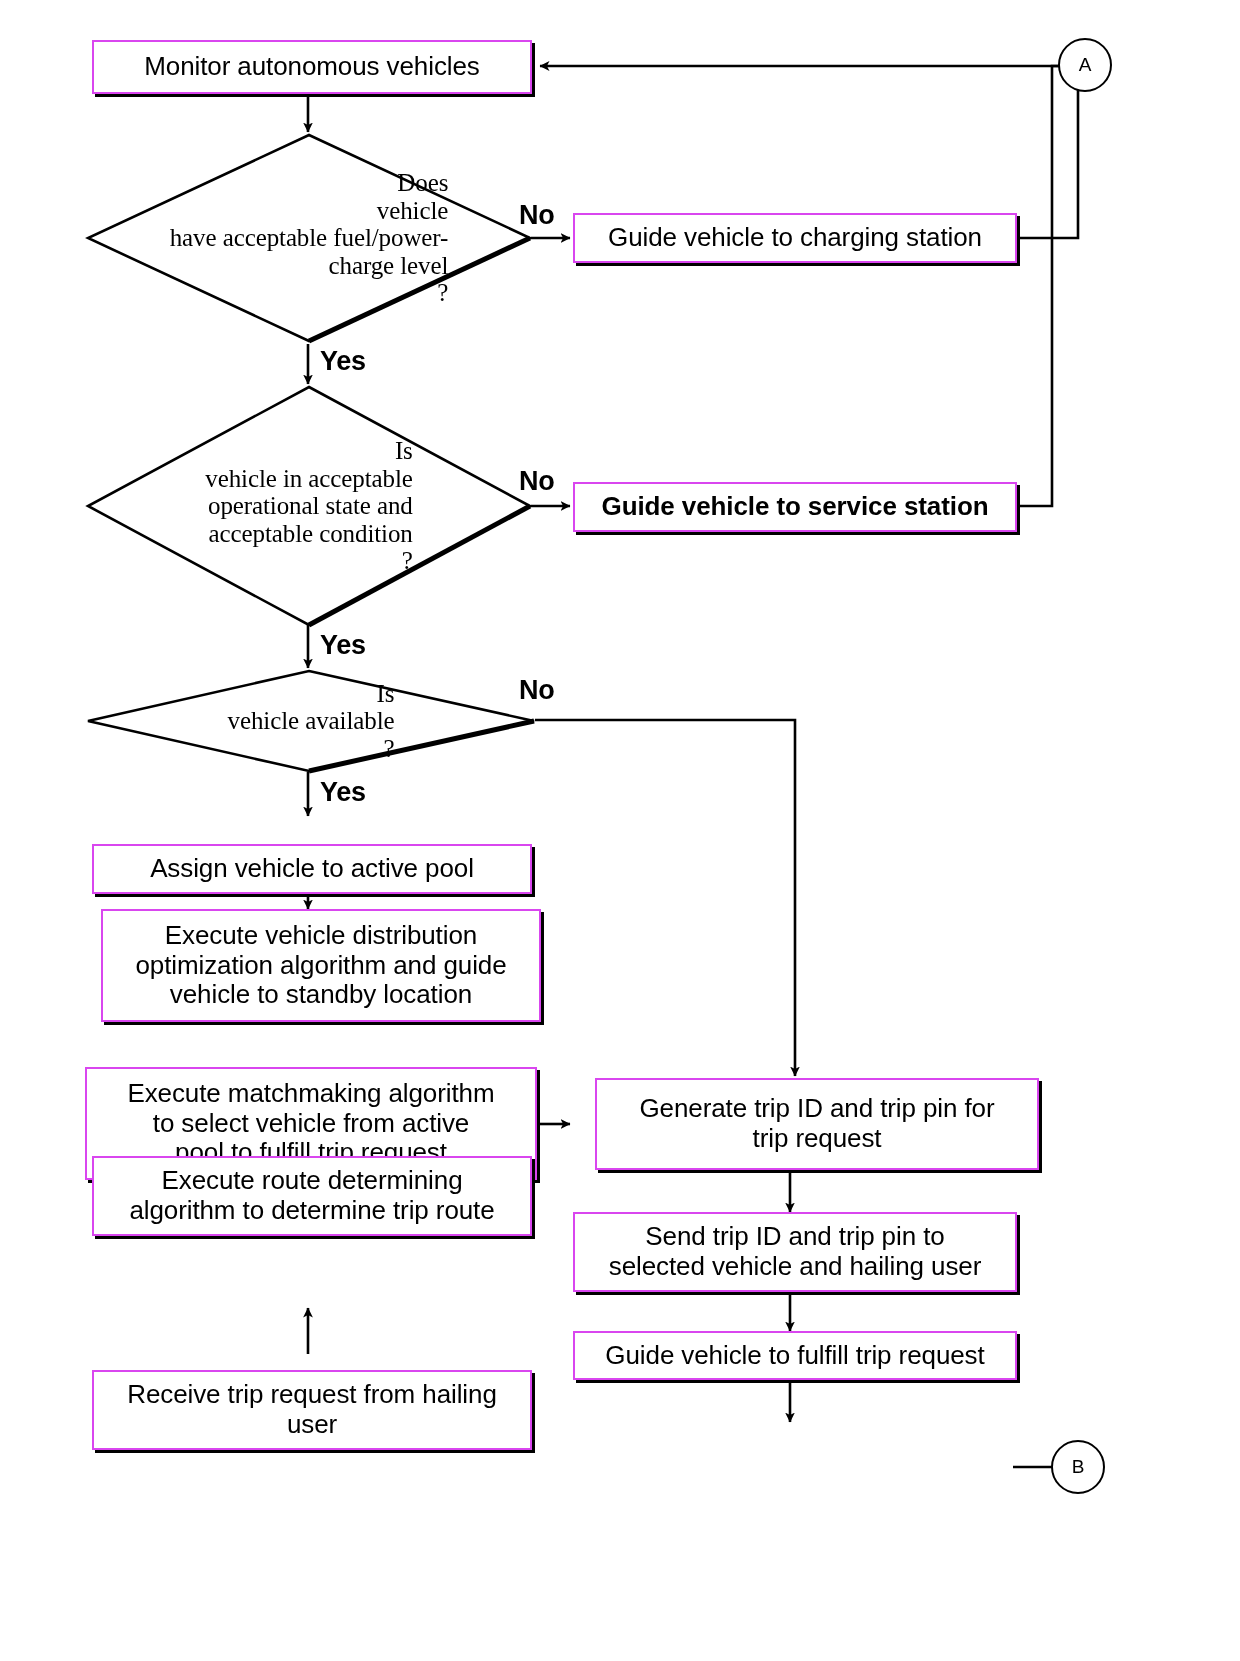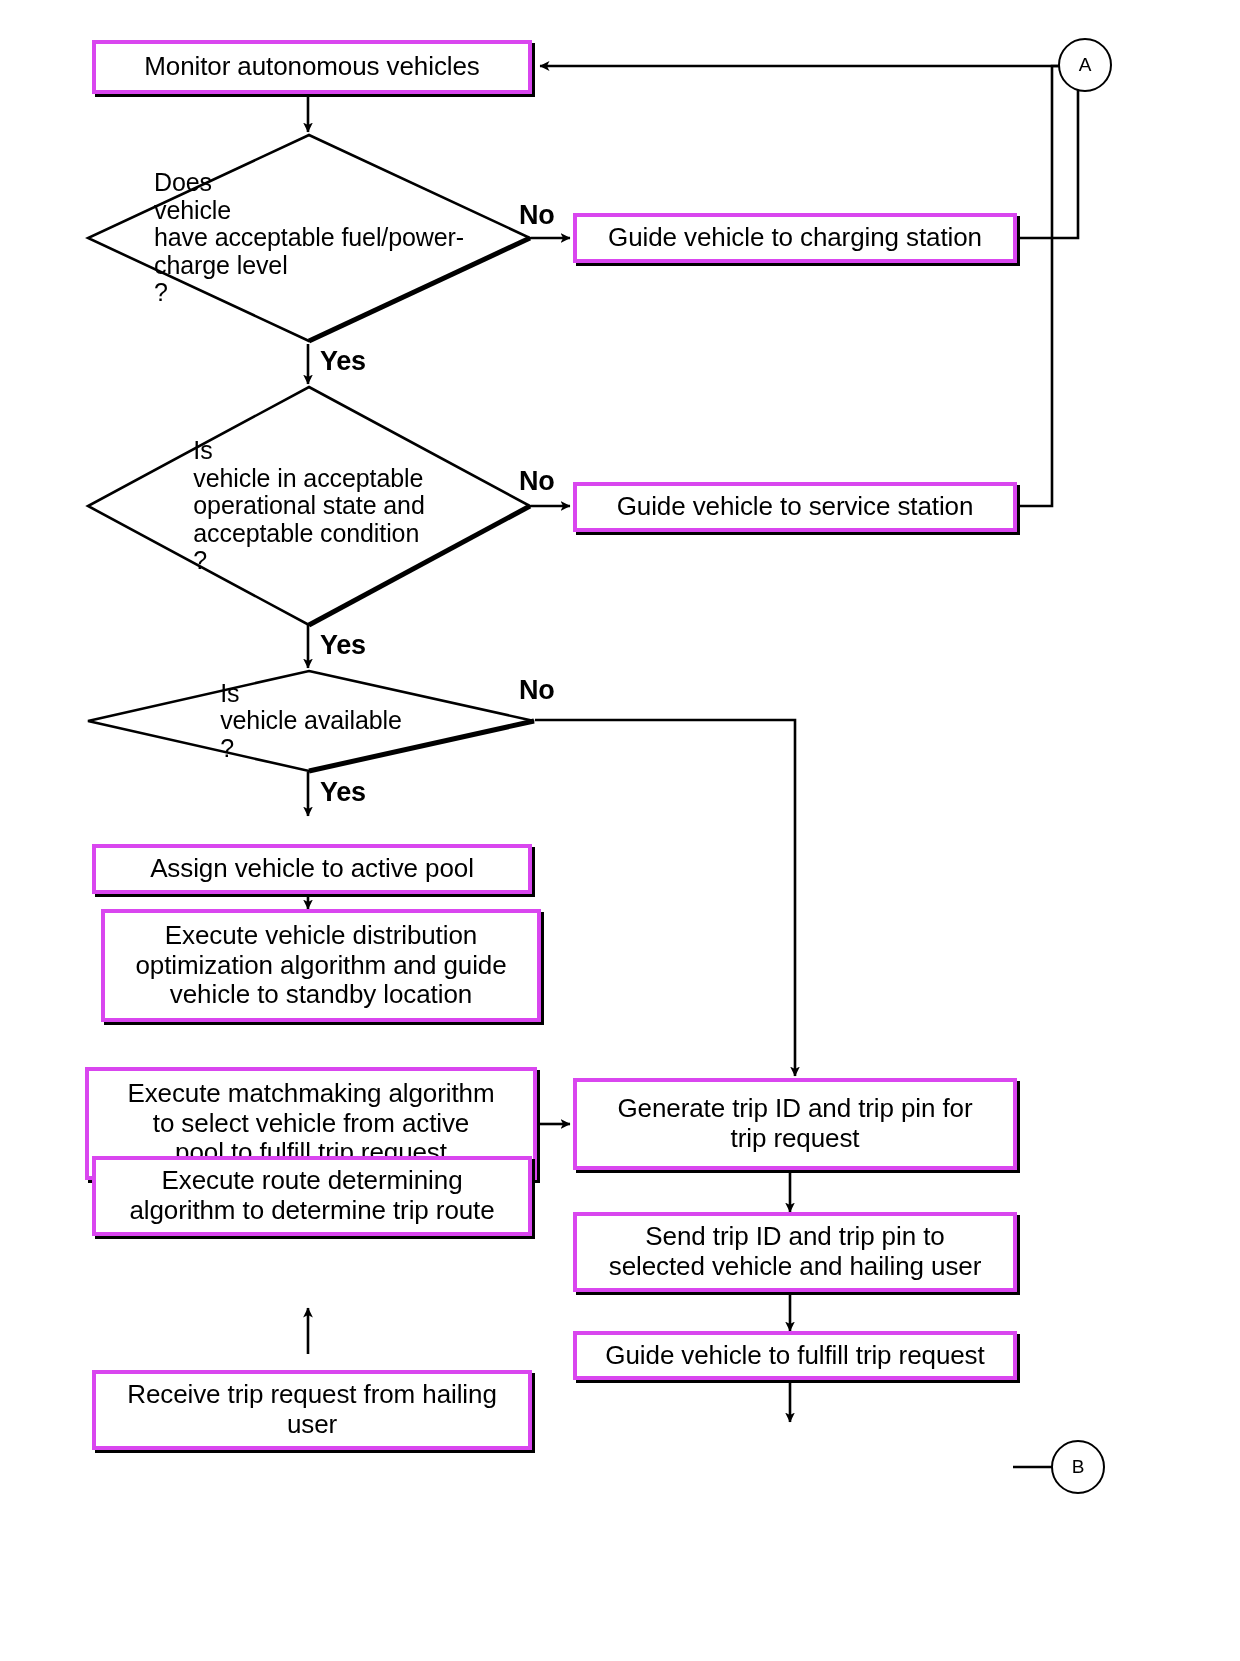--- a/index.html
+++ b/index.html
@@ -24,21 +24,21 @@
     top: 0;
     width: 1240px;
     height: 1661px;
     pointer-events: none;
   }
   
   .node-box {
     position: absolute;
     box-sizing: border-box;
     background: #ffffff;
-    border: 4px solid #d946ef;
+    border: 2px solid #d946ef;
     box-shadow: 3px 3px 0 0 #000000;
     display: flex;
     align-items: center;
     justify-content: center;
     text-align: center;
     line-height: 1.14;
     letter-spacing: -0.1px;
   }
   .node-box .txt {
     display: block;
@@ -56,24 +56,25 @@
   }
   .diamond-label {
     position: absolute;
     left: 0;
     top: 0;
     width: 100%;
     height: 100%;
     display: flex;
     align-items: center;
     justify-content: center;
-    text-align: left;
+    text-align: right;
     line-height: 1.1;
     white-space: pre-line;
     letter-spacing: -0.1px;
+    font-family: Liberation Serif, serif;
   }
   
   .edge-label {
     position: absolute;
     font-weight: bold;
     letter-spacing: -0.3px;
     white-space: nowrap;
   }
   
   .connector {
@@ -166,21 +167,21 @@
       <polygon points="224,3 445,122 224,241 3,122" fill="#ffffff" stroke="#000000" stroke-width="2.6"></polygon>
       <polyline points="224,241 445,122" fill="none" stroke="#000000" stroke-width="5"></polyline>
     </svg>
     <div class="diamond-label" style="font-size:25px;">Is
 vehicle in acceptable
 operational state and
 acceptable condition
 ?</div>
   </div>
 
-  <div class="node-box" style="left:573px; top:482px; width:444px; height:50px; font-size:26px;">
+  <div class="node-box" style="left:573px; top:482px; width:444px; height:50px; font-size:26px;font-weight:bold;">
     <span class="txt">Guide vehicle to service station</span>
   </div>
 
   <div class="diamond-wrap" style="left:85px; top:668px; width:452px; height:106px;">
     <svg width="452" height="106" viewBox="0 0 452 106">
       <polygon points="224,3 449,53 224,103 3,53" fill="#ffffff" stroke="#000000" stroke-width="2.6"></polygon>
       <polyline points="224,103 449,53" fill="none" stroke="#000000" stroke-width="5"></polyline>
     </svg>
     <div class="diamond-label" style="font-size:25px; padding-right:4px;">Is
 vehicle available
@@ -206,21 +207,21 @@
   <div class="node-box" style="left:92px; top:1156px; width:440px; height:80px; font-size:26px;">
     <span class="txt">Execute route determining
 algorithm to determine trip route</span>
   </div>
 
   <div class="node-box" style="left:92px; top:1370px; width:440px; height:80px; font-size:26px;">
     <span class="txt">Receive trip request from hailing
 user</span>
   </div>
 
-  <div class="node-box" style="left:573px; top:1078px; width:444px; height:92px; font-size:26px;">
+  <div class="node-box" style="left:595px; top:1078px; width:444px; height:92px; font-size:26px;">
     <span class="txt">Generate trip ID and trip pin for
 trip request</span>
   </div>
 
   <div class="node-box" style="left:573px; top:1212px; width:444px; height:80px; font-size:26px;">
     <span class="txt">Send trip ID and trip pin to
 selected vehicle and hailing user</span>
   </div>
 
   <div class="node-box" style="left:573px; top:1331px; width:444px; height:49px; font-size:26px;">

